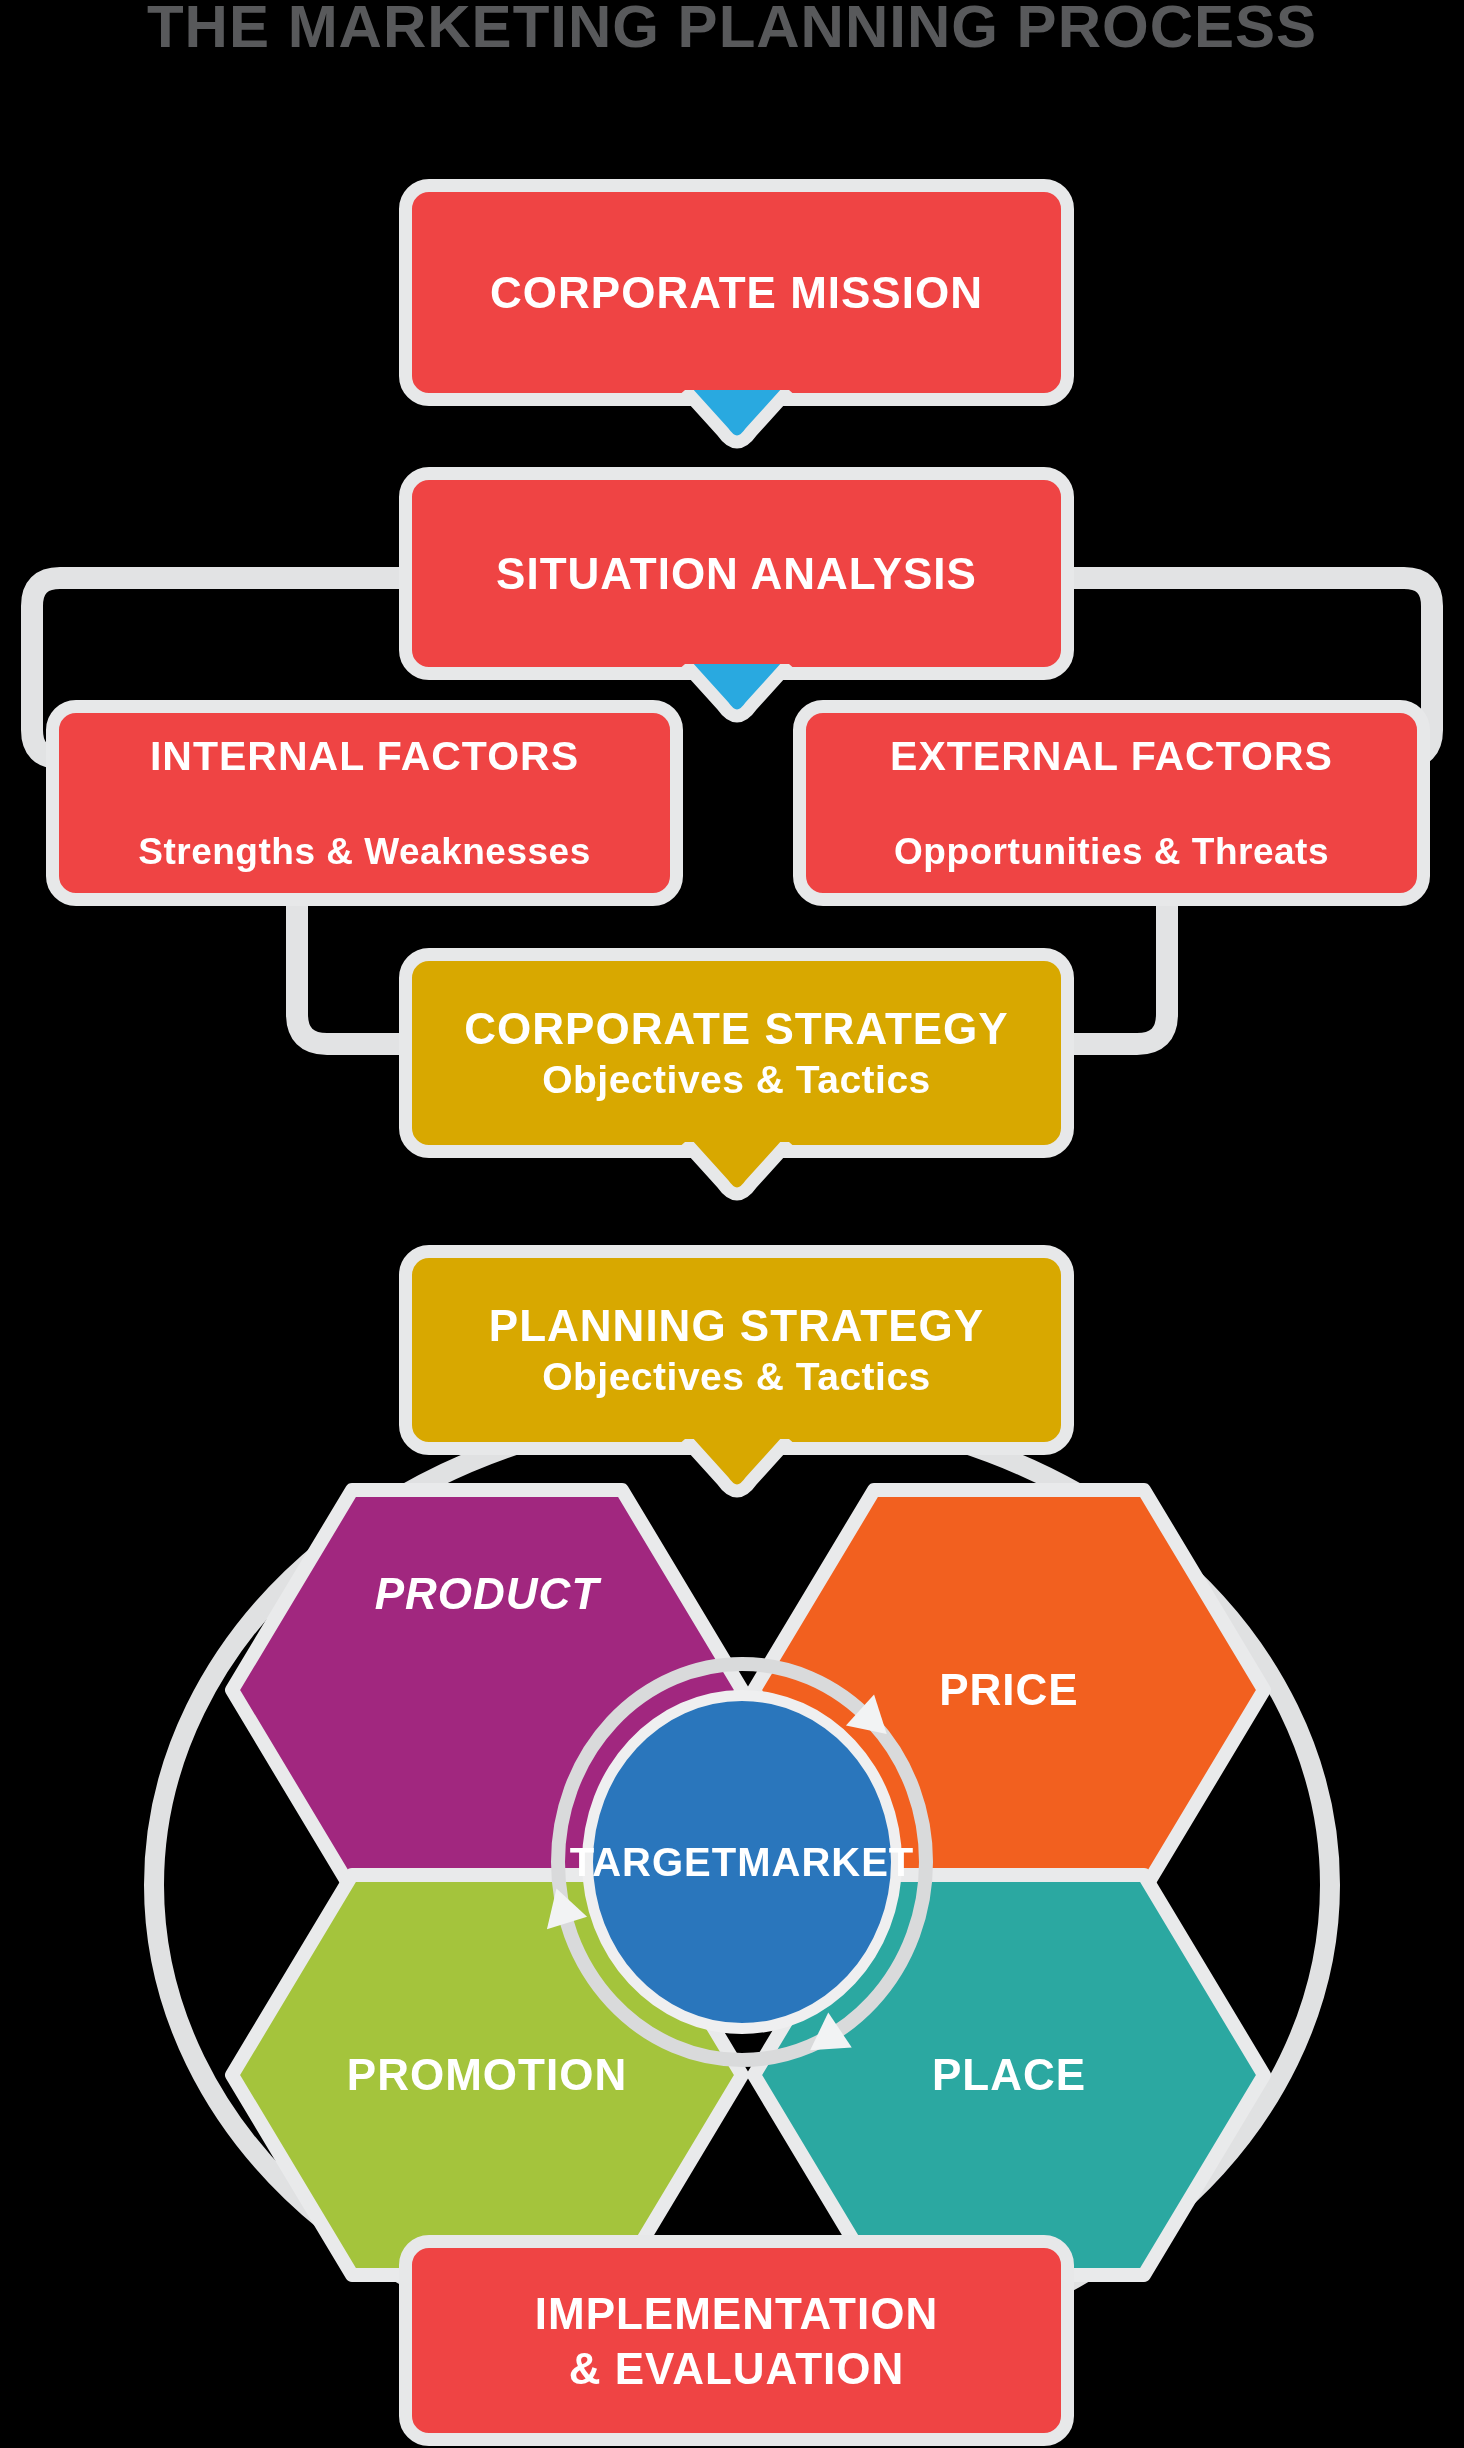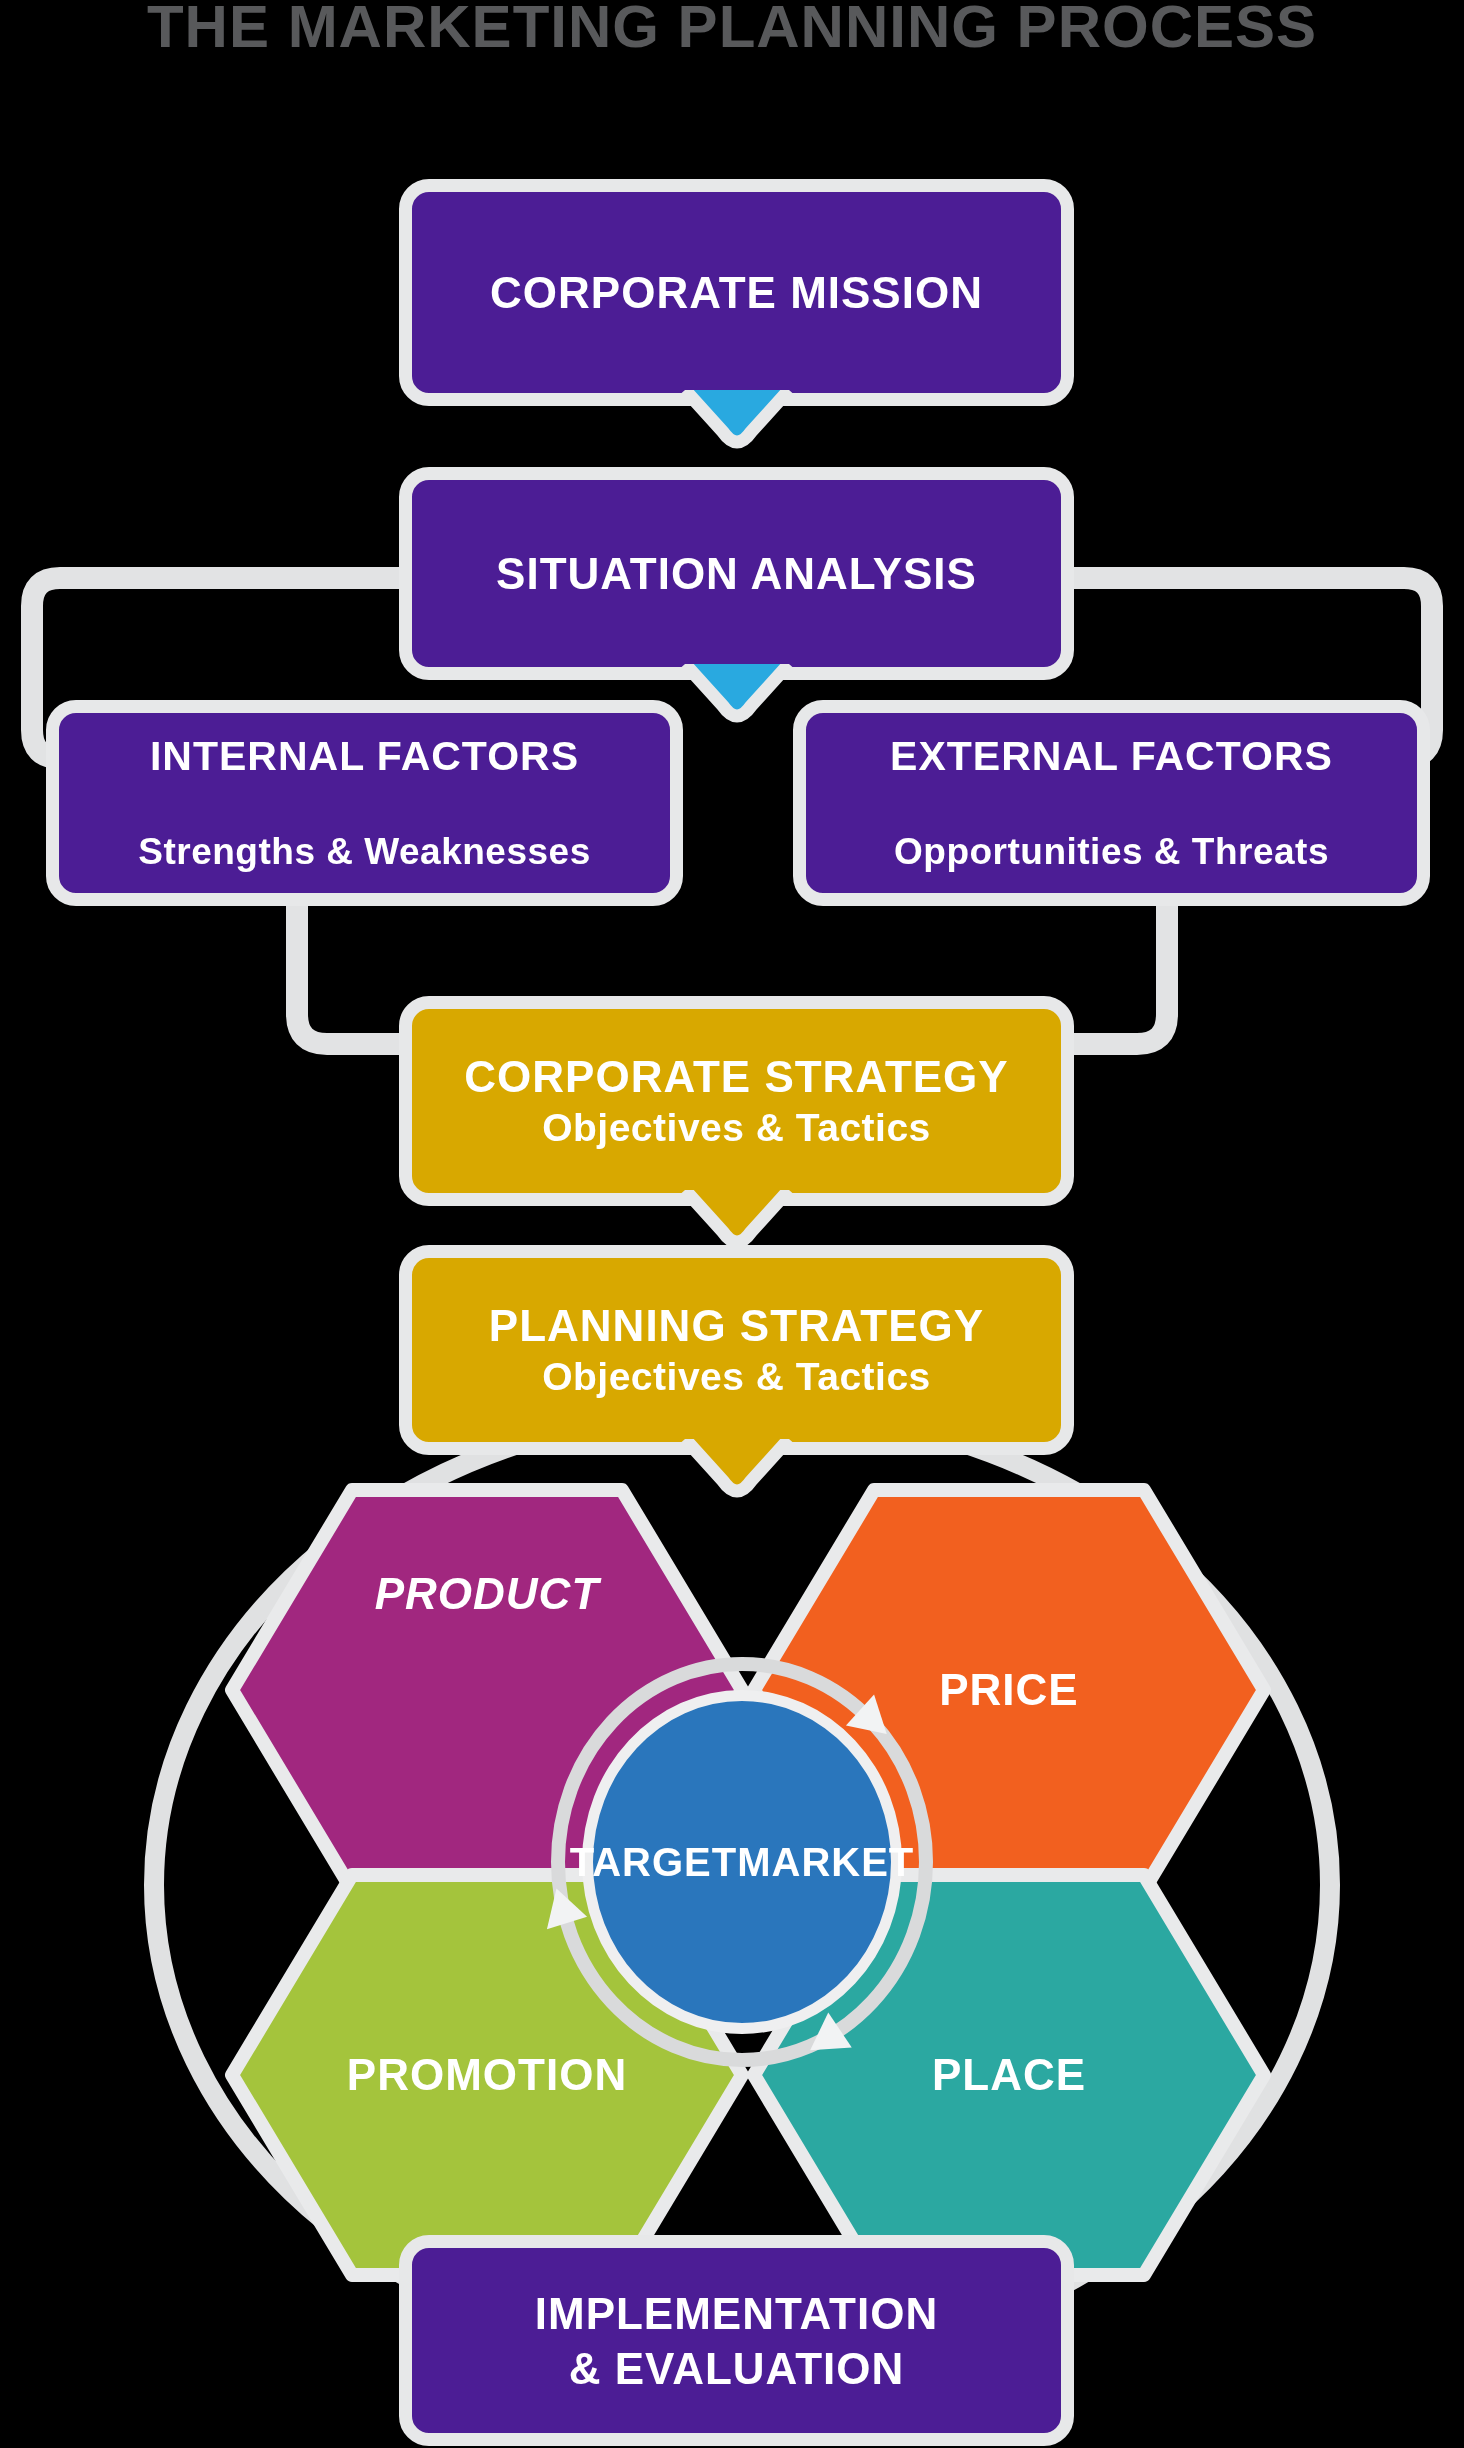--- a/index.html
+++ b/index.html
@@ -7,21 +7,21 @@
     position:relative;width:1464px;height:2448px;background:#000;overflow:hidden;
     font-family:"Liberation Sans",sans-serif;font-weight:bold;color:#fff;
   }
   .page-title{
     position:absolute;left:0;top:-8px;width:100%;text-align:center;
     font-size:60px;letter-spacing:1px;color:#58595B;white-space:nowrap;
   }
   svg.layer{position:absolute;left:0;top:0;z-index:1;}
   .bubble{
     position:absolute;z-index:2;box-sizing:border-box;
-    background:#4c1d95;border:13px solid #E7E8E9;border-radius:30px;
+    background:#ef4444;border:13px solid #E7E8E9;border-radius:30px;
     display:flex;flex-direction:column;align-items:center;justify-content:center;
     text-align:center;line-height:1.25;
   }
   .bubble.gold{background:#D8A800;}
   .bubble .t1{font-size:44px;letter-spacing:1px;}
   .bubble .t2{font-size:39px;letter-spacing:0.5px;}
   .factor .t1{font-size:41px;}
   .factor .t2{font-size:37px;margin-top:47px;}
   .tail{position:absolute;left:50%;margin-left:-62px;top:calc(100% - 3px);width:124px;height:70px;}
   .hex-label{
@@ -79,21 +79,21 @@
     </svg>
   </div>
 
   <div class="bubble" style="left:399px;top:467px;width:675px;height:213px;">
     <div class="t1">SITUATION ANALYSIS</div>
     <svg class="tail" viewBox="0 0 124 70">
       <path d="M10,0 L48,42 Q62,62 76,42 L114,0" fill="#29A9E0" stroke="#E7E8E9" stroke-width="13"></path>
     </svg>
   </div>
 
-  <div class="bubble gold" style="left:399px;top:948px;width:675px;height:210px;margin-top:48px;">
+  <div class="bubble gold" style="left:399px;top:948px;width:675px;height:210px;">
     <div class="t1">CORPORATE STRATEGY</div>
     <div class="t2">Objectives &amp; Tactics</div>
     <svg class="tail" viewBox="0 0 124 70">
       <path d="M10,0 L48,42 Q62,62 76,42 L114,0" fill="#D8A800" stroke="#E7E8E9" stroke-width="13"></path>
     </svg>
   </div>
 
   <div class="bubble gold" style="left:399px;top:1245px;width:675px;height:210px;">
     <div class="t1">PLANNING STRATEGY</div>
     <div class="t2">Objectives &amp; Tactics</div>

